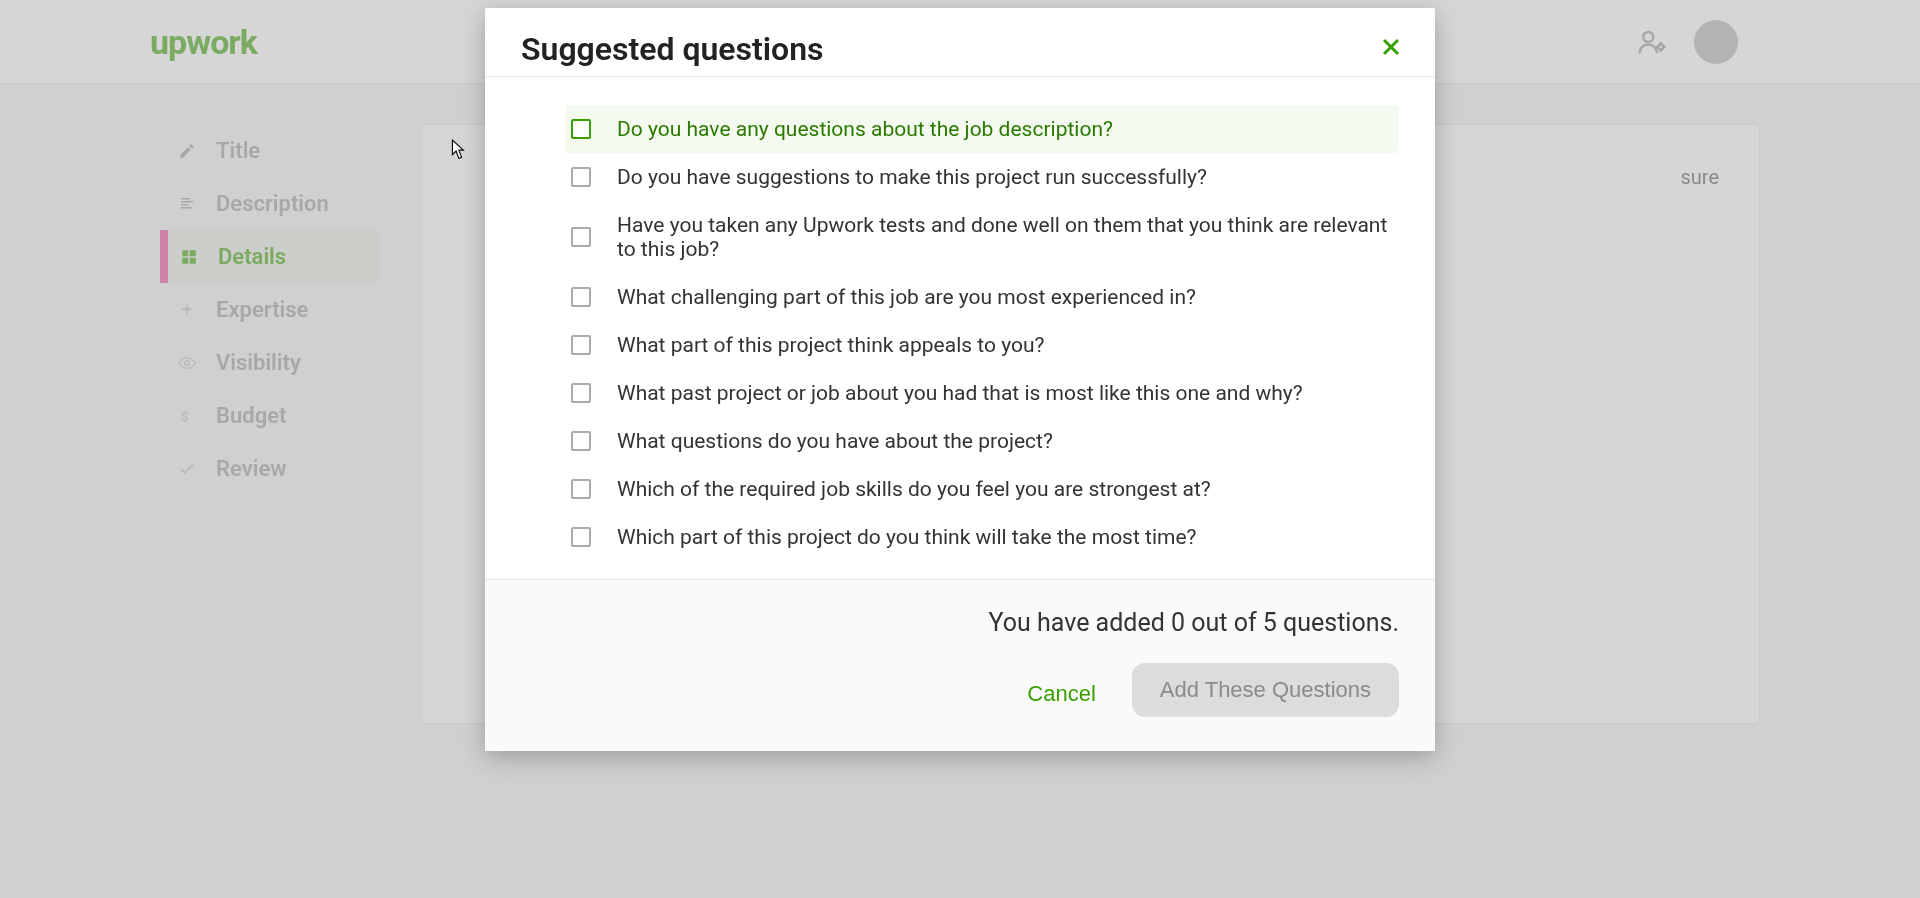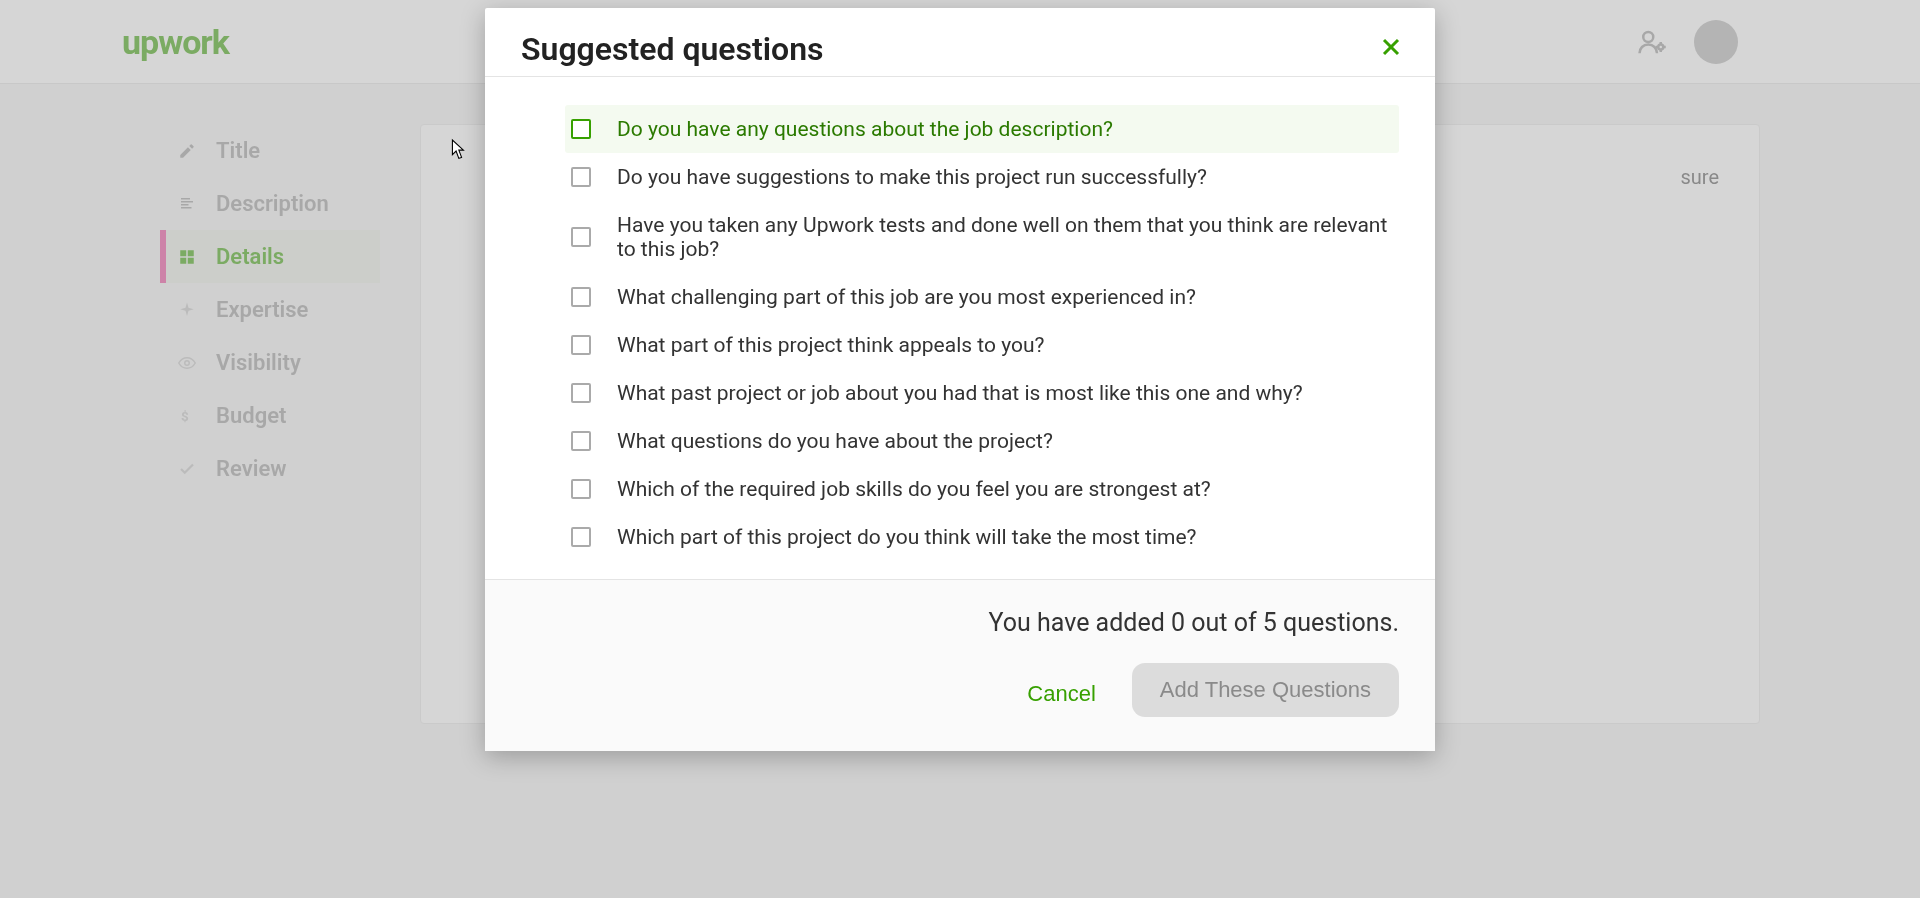--- a/index.html
+++ b/index.html
@@ -19,21 +19,21 @@
     display: flex;
     align-items: center;
     padding: 0 32px;
     justify-content: space-between;
   }
   .logo {
     font-size: 34px;
     font-weight: 700;
     color: #37a000;
     letter-spacing: -1px;
-    margin-left: 90px;
+    margin-left: 118px;
   }
   .topbar-right {
     display: flex;
     align-items: center;
     gap: 24px;
     margin-right: 150px;
   }
   .topbar-icon {
     width: 36px; height: 36px;
     display: flex; align-items: center; justify-content: center;
@@ -57,21 +57,21 @@
     display: flex;
     align-items: center;
     gap: 18px;
     padding: 14px 10px;
     font-size: 22px;
     color: #9a9a9a;
     font-weight: 600;
   }
   .step.active {
     color: #37a000;
-    border-left: 6px solid #ec4899;
+    border-left: 8px solid #ec4899;
     margin-left: -6px;
     background: rgba(55,160,0,0.05);
   }
   .step .step-icon {
     width: 22px; height: 22px; display: inline-flex; align-items: center; justify-content: center;
   }
 
   .main-panel {
     flex: 1;
     background: #ffffff;

